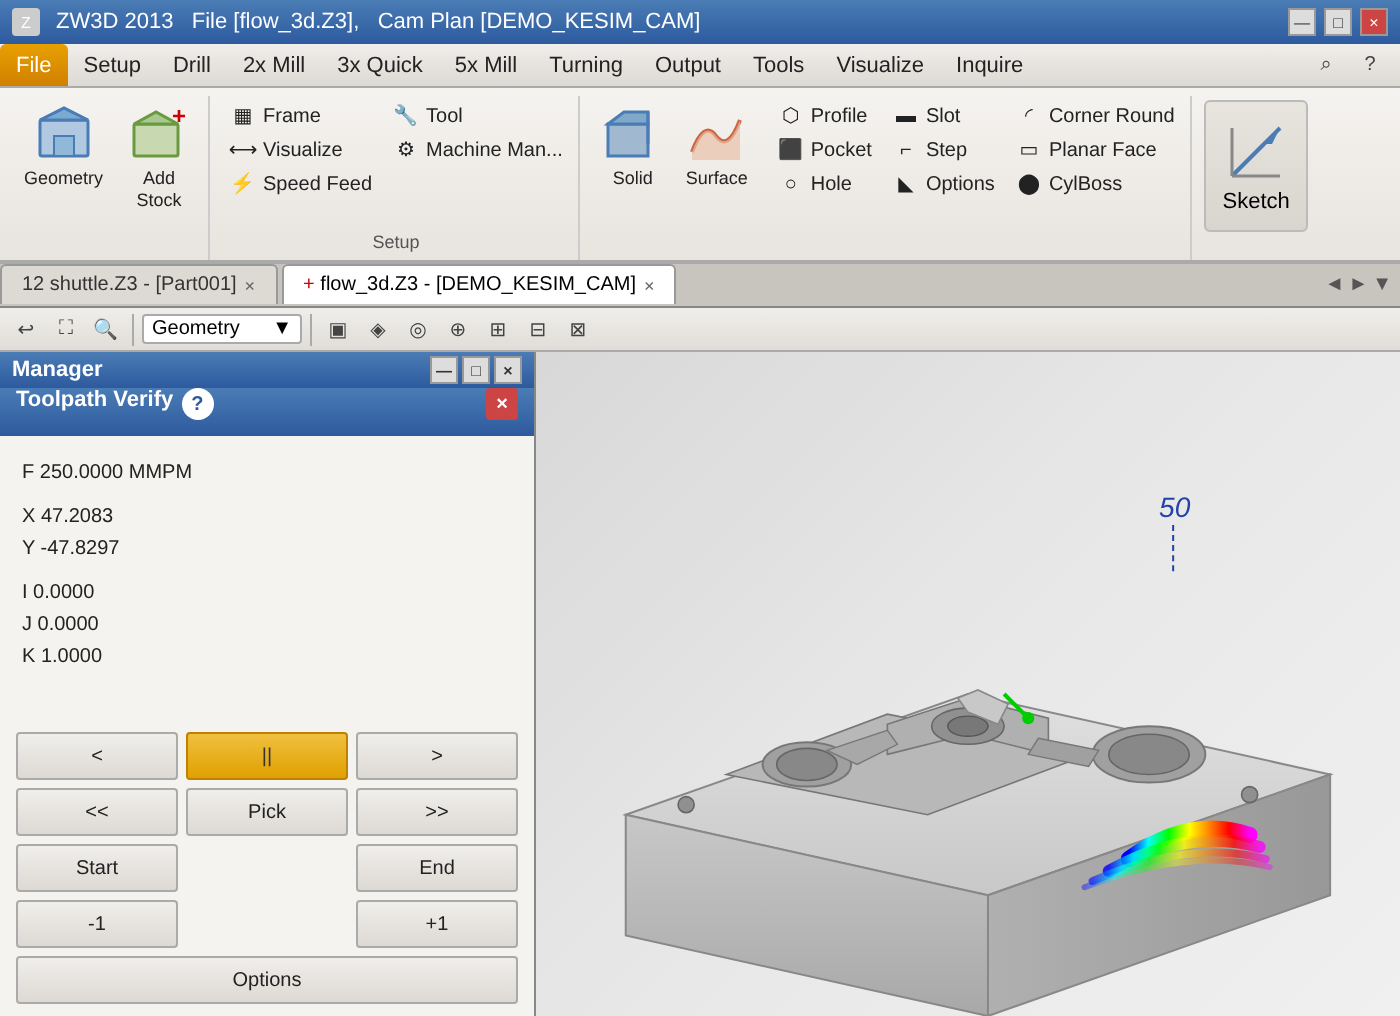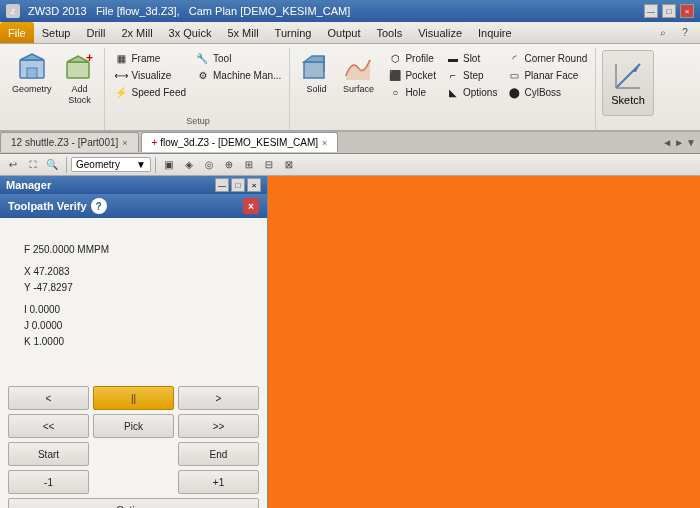--- a/index.html
+++ b/index.html
@@ -145,21 +145,20 @@
     }
     .tab.active { background: white; color: #000; }
     .tab-close { margin-left: 4px; color: #666; font-size: 9px; cursor: pointer; }
     .tab-nav { margin-left: auto; display: flex; align-items: center; gap: 2px; padding-right: 4px; font-size: 10px; color: #555; }
 
     
     .main-area {
       display: flex;
       height: calc(508px - 22px - 22px - 88px - 22px - 22px);
       background: #f97316;
-      flex-direction: column;
     }
 
     
     .viewport-toolbar {
       background: linear-gradient(to bottom, #f0eeeb, #e0ddd8);
       height: 22px;
       display: flex;
       align-items: center;
       gap: 2px;
       padding: 0 4px;
@@ -215,21 +214,21 @@
       background: #f5f3f0;
       flex: 1;
       display: flex;
       flex-direction: column;
     }
     .toolpath-header {
       background: linear-gradient(to bottom, #4a7cb5, #2d5a9e);
       color: white;
       height: 24px;
       display: flex;
-      align-items: center;
+      align-items: flex-start;
       padding: 0 8px;
       font-size: 11px;
       font-weight: bold;
     }
     .toolpath-header .help-btn {
       background: white;
       color: #2d5a9e;
       width: 16px;
       height: 16px;
       border-radius: 50%;
@@ -249,21 +248,21 @@
       height: 16px;
       display: flex;
       align-items: center;
       justify-content: center;
       font-size: 10px;
       cursor: pointer;
       border-radius: 2px;
     }
     .toolpath-content {
       flex: 1;
-      padding: 24px;
+      padding: 11px;
       font-size: 10px;
       color: #222;
       overflow: auto;
     }
     .toolpath-data { line-height: 1.6; }
     .toolpath-data .data-group { margin-bottom: 6px; }
     .toolpath-controls {
       padding: 6px 8px;
       display: flex;
       flex-direction: column;

